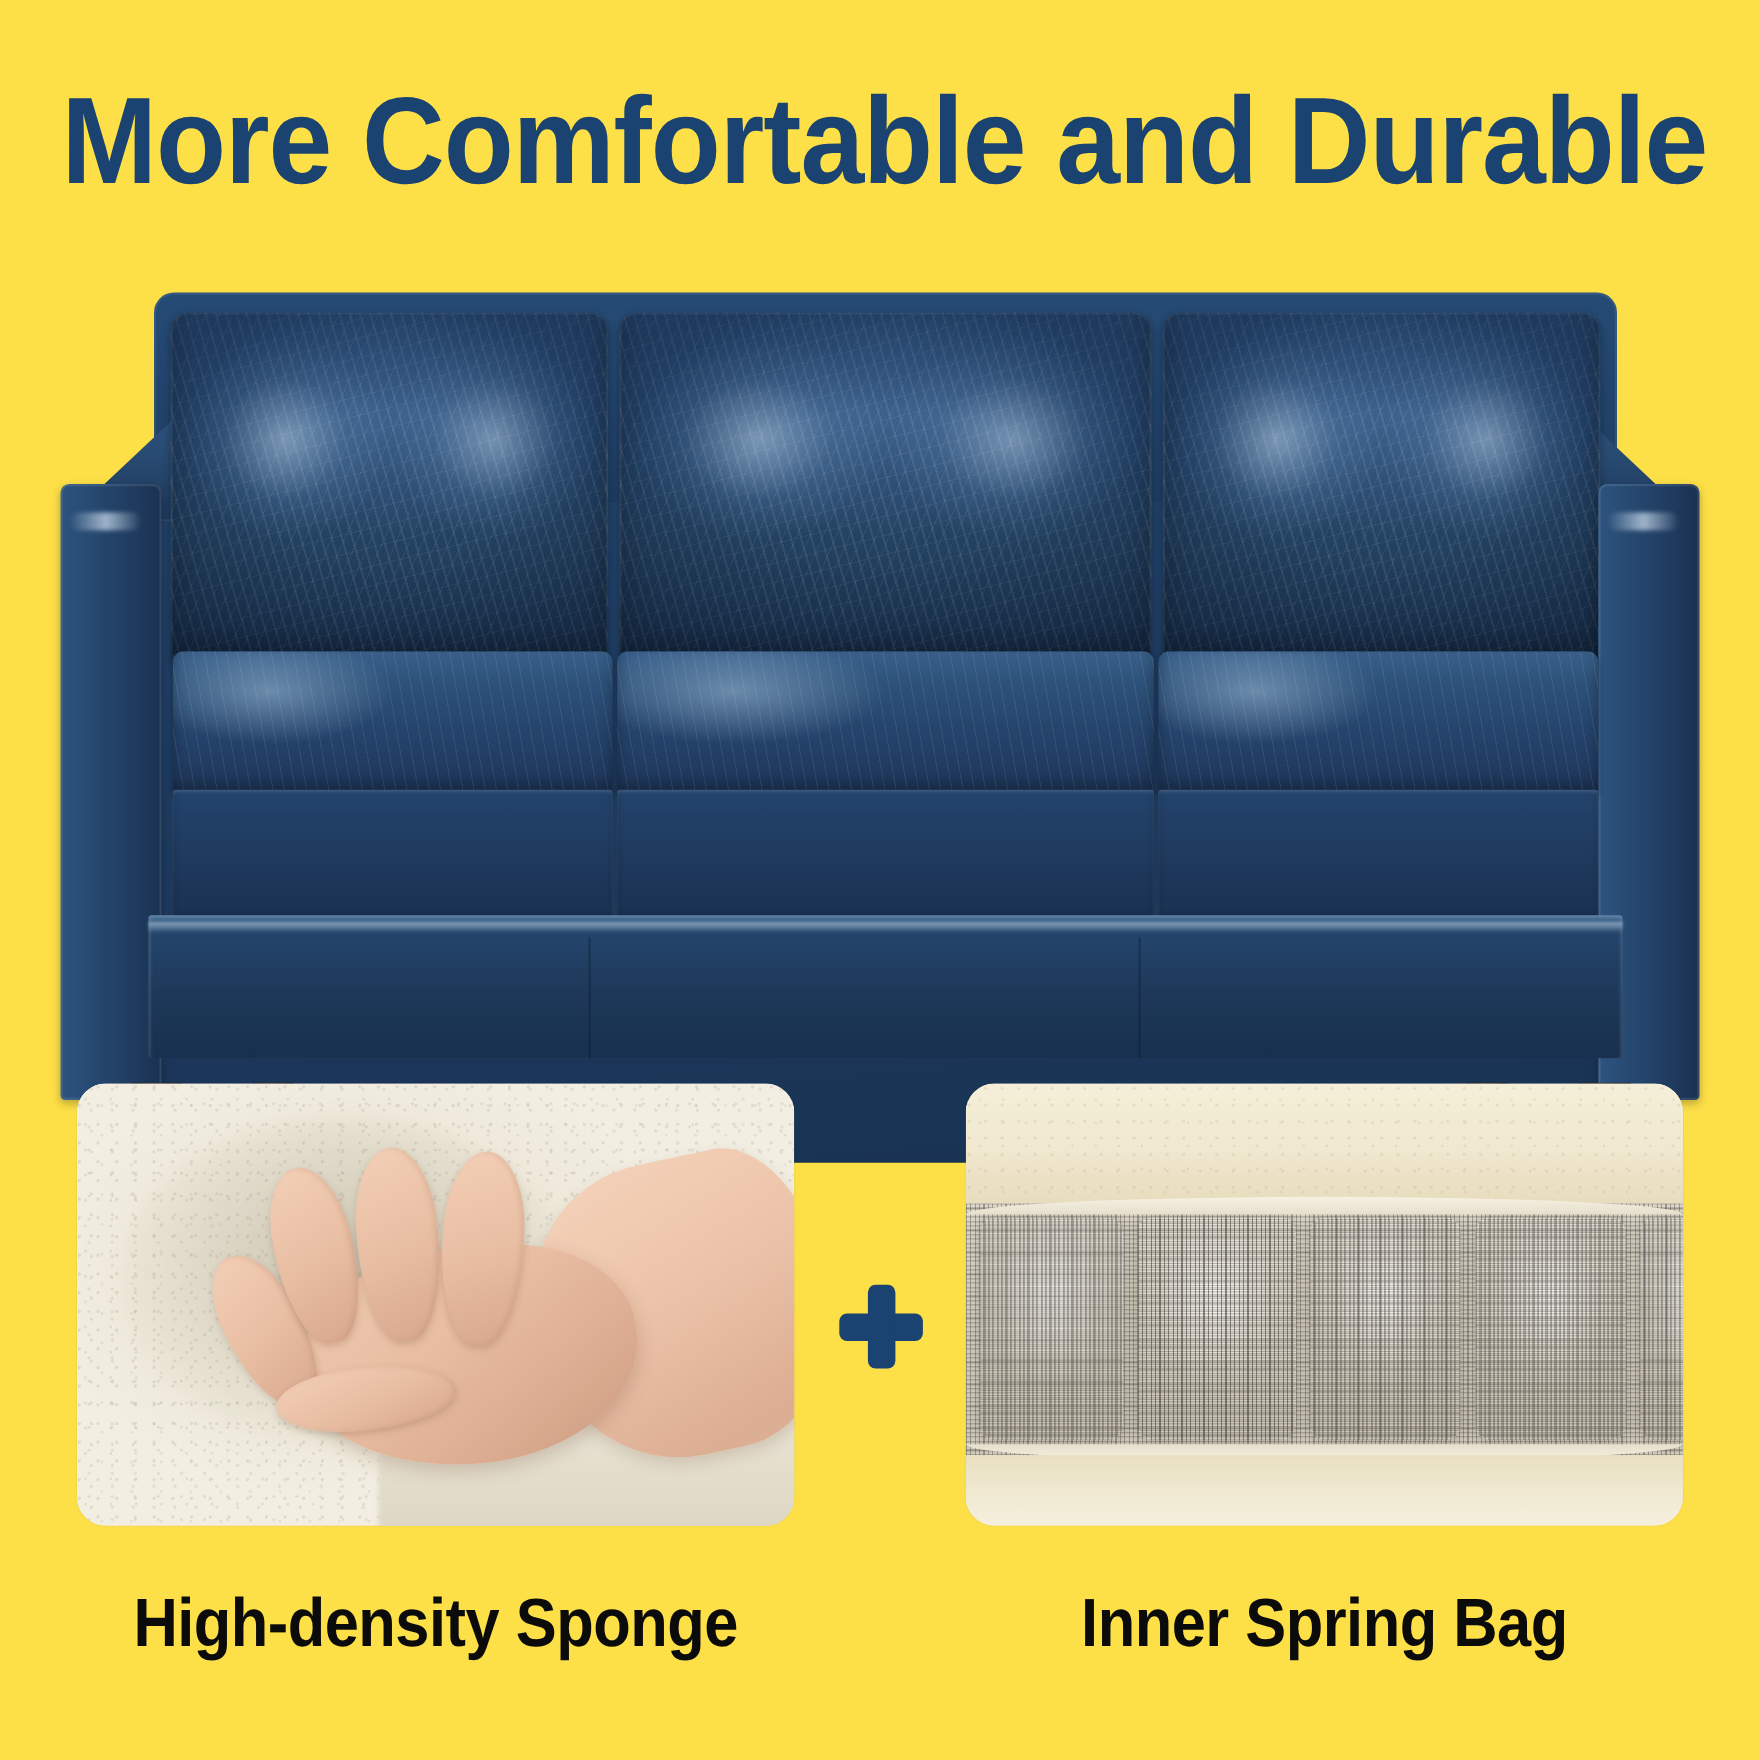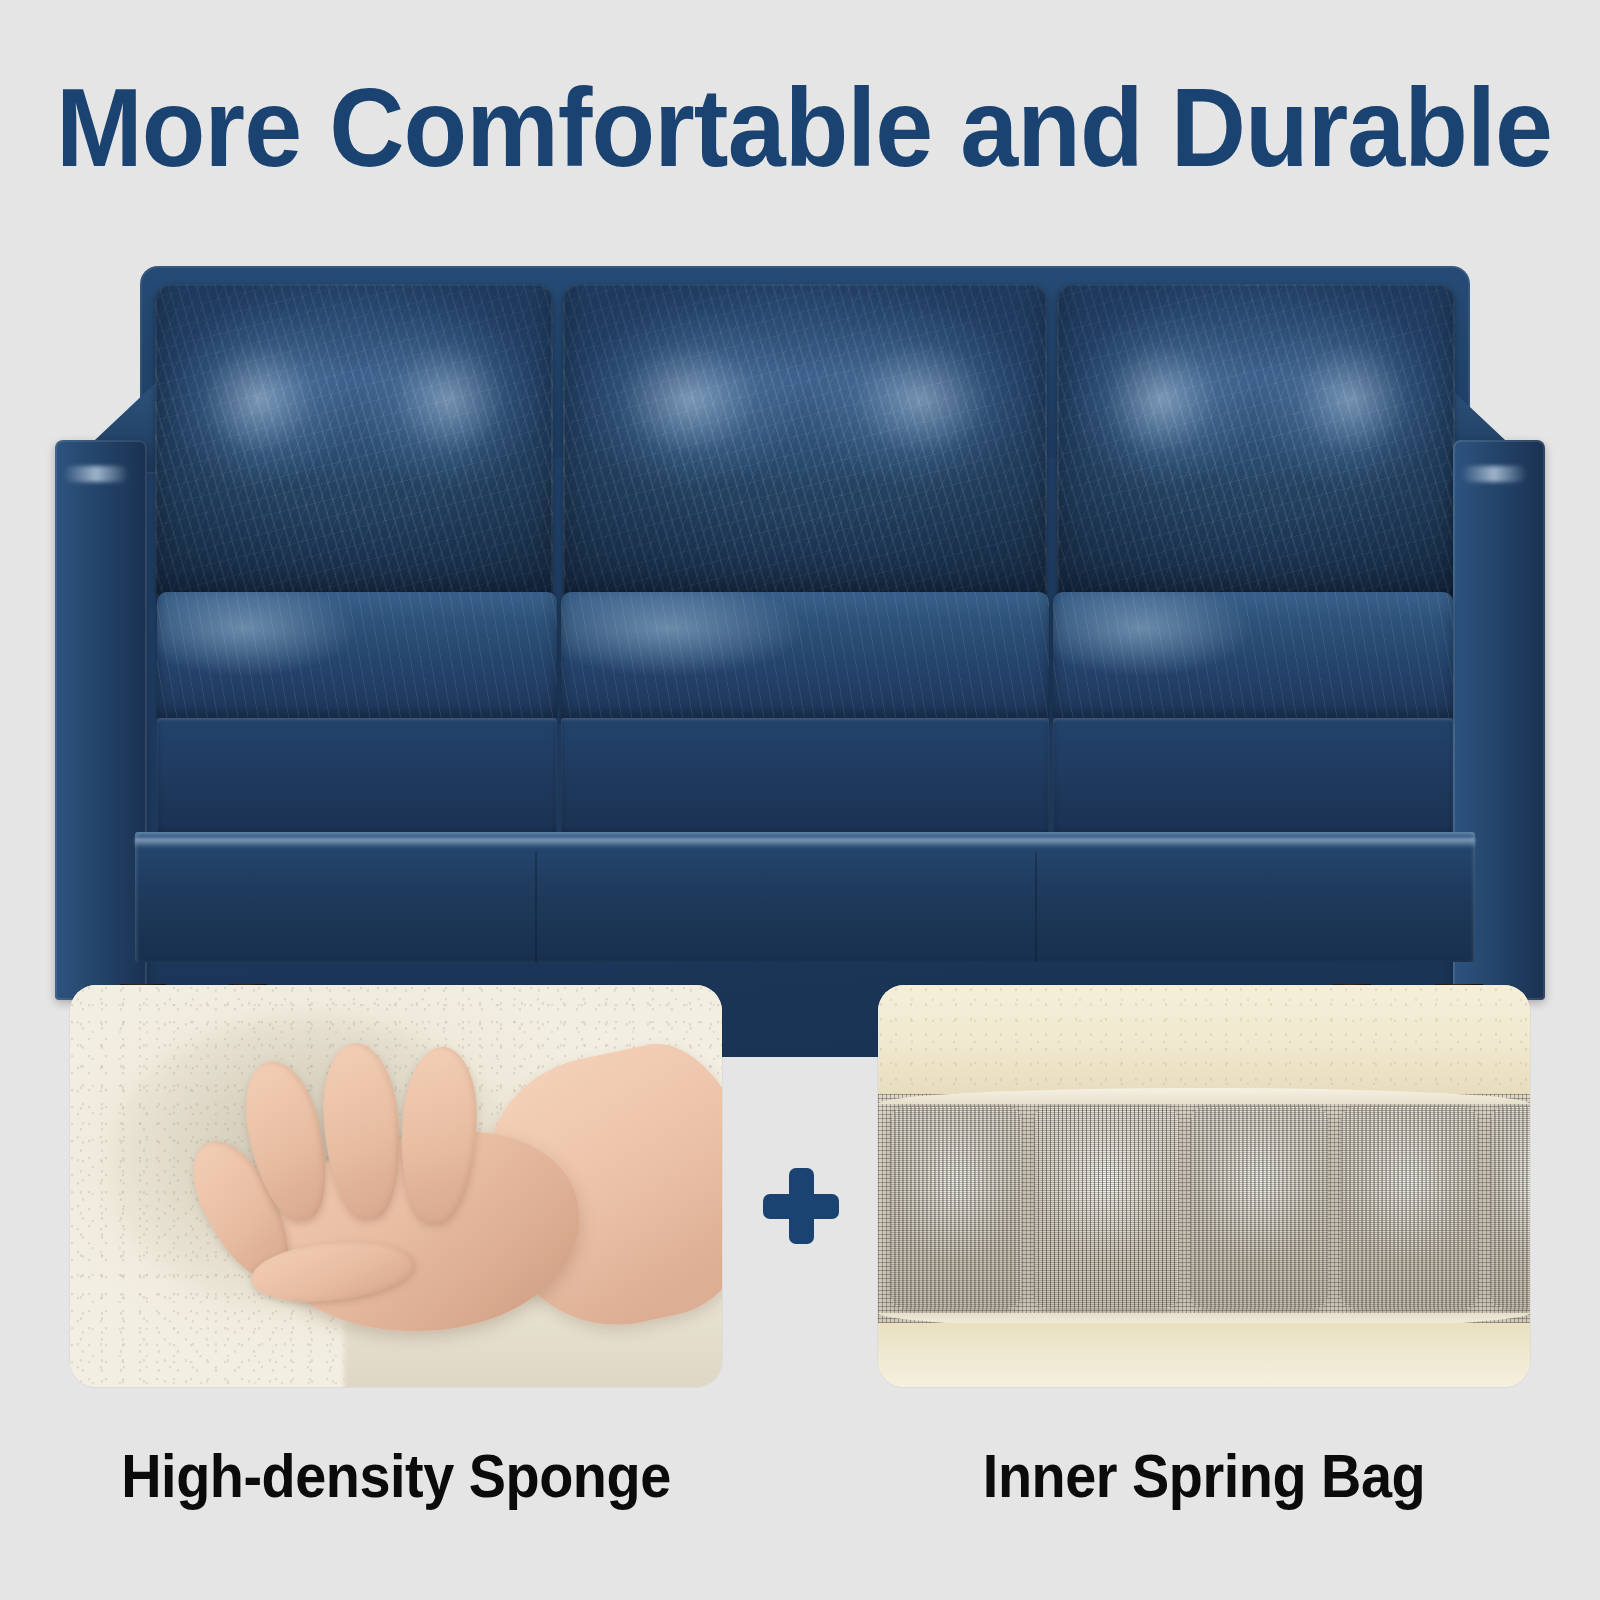--- a/index.html
+++ b/index.html
@@ -1,21 +1,21 @@
 <!DOCTYPE html>
 <html><head>
 <meta charset="utf-8">
 <style>
   html,body{margin:0;padding:0;background:#ffffff;}
   body{
     width:1600px;height:1600px;
     font-family:"Liberation Sans","DejaVu Sans",sans-serif;
     overflow:hidden;position:relative;
   }
-  .stage{position:relative;width:1600px;height:1600px;background:#e5e5e5;}
+  .stage{position:relative;width:1600px;height:1600px;background:#fde047;}
 
   
   .headline{
     position:absolute;left:0;top:72px;width:1600px;
     text-align:center;
     font-size:112px;line-height:1;
     font-weight:bold;
     letter-spacing:-1px;
     transform:scaleX(0.93);
     transform-origin:50% 50%;

